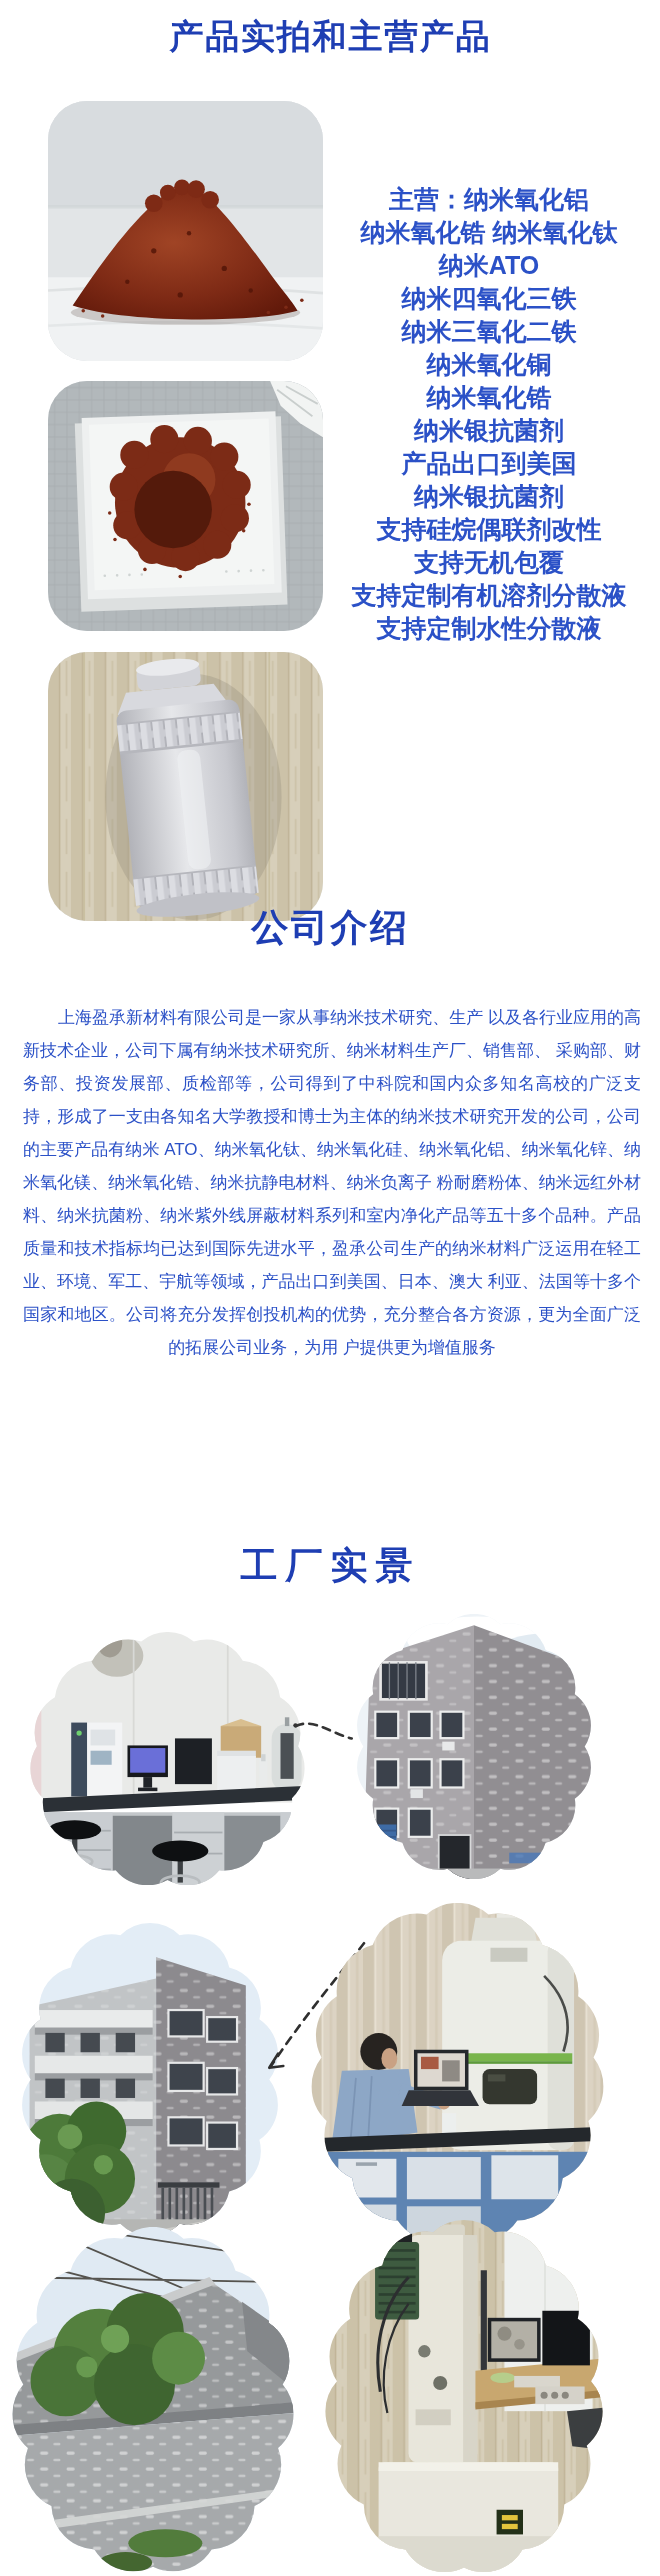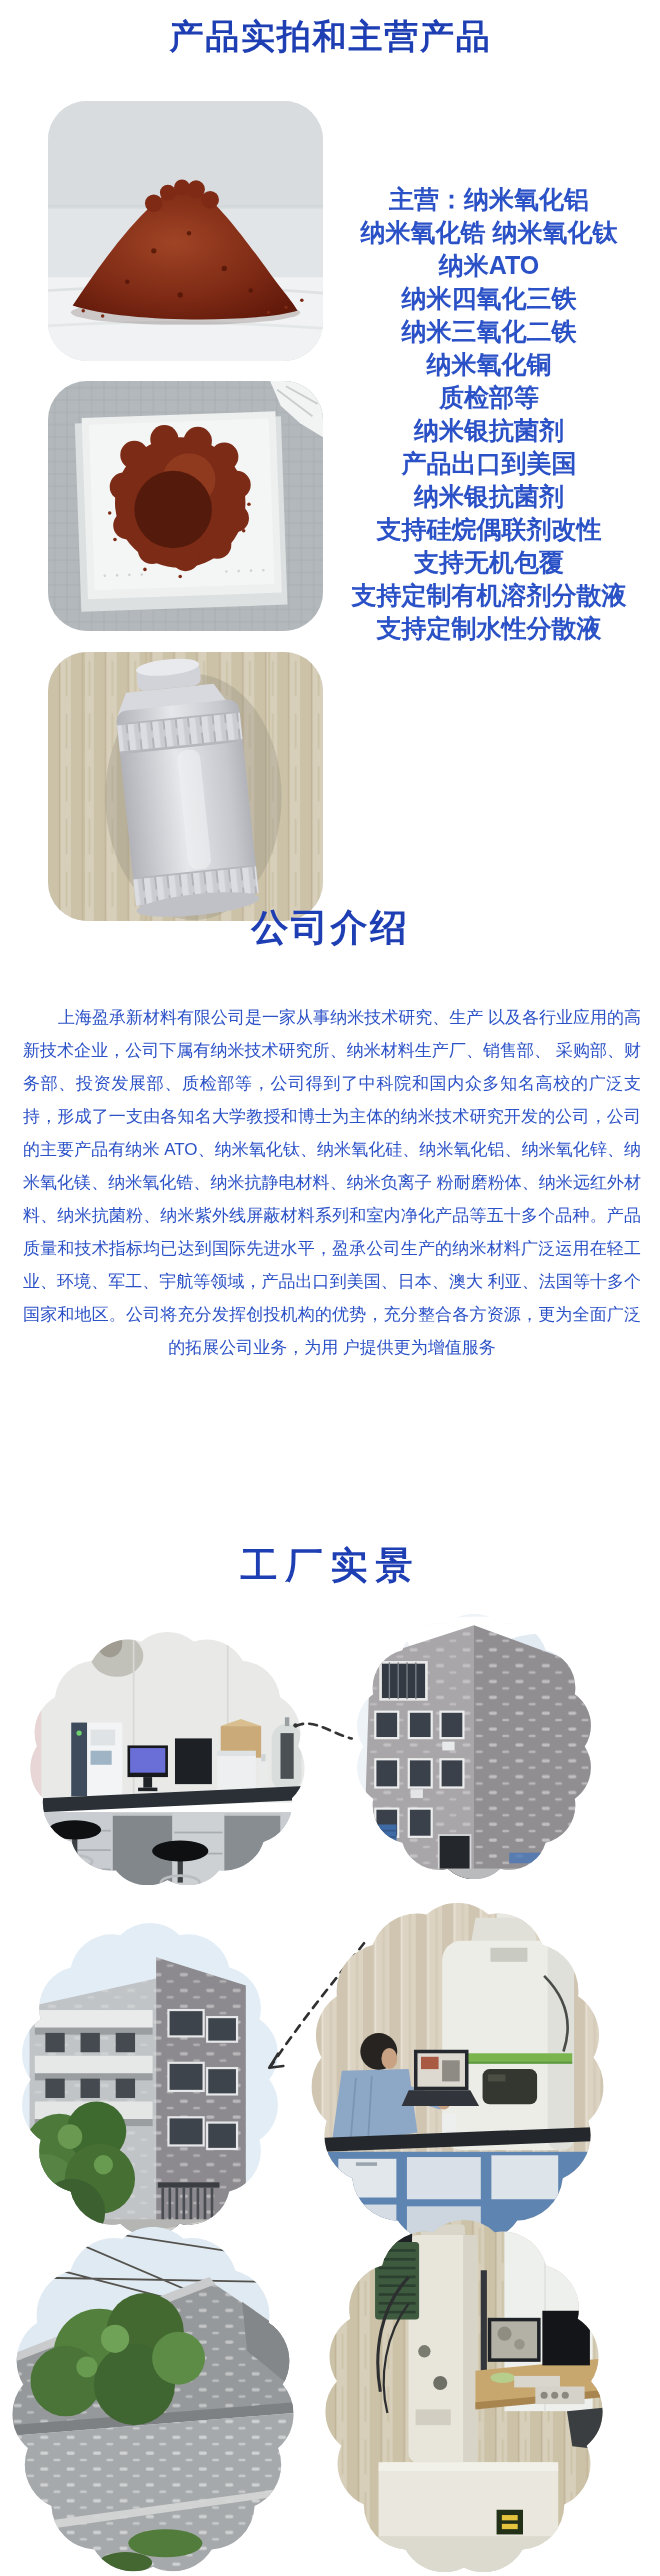--- a/index.html
+++ b/index.html
@@ -180,21 +180,21 @@
     </svg>
   </div>
 
   <div class="plist">
       <div>主营：纳米氧化铝</div>
       <div>纳米氧化锆 纳米氧化钛</div>
       <div>纳米ATO</div>
       <div>纳米四氧化三铁</div>
       <div>纳米三氧化二铁</div>
       <div>纳米氧化铜</div>
-      <div>质检部等</div>
+      <div>纳米氧化锆</div>
       <div>纳米银抗菌剂</div>
       <div>产品出口到美国</div>
       <div>纳米银抗菌剂</div>
       <div>支持硅烷偶联剂改性</div>
       <div>支持无机包覆</div>
       <div>支持定制有机溶剂分散液</div>
       <div>支持定制水性分散液</div>
     </div>
 
   <h2 class="heading" id="title-company">公司介绍</h2>

